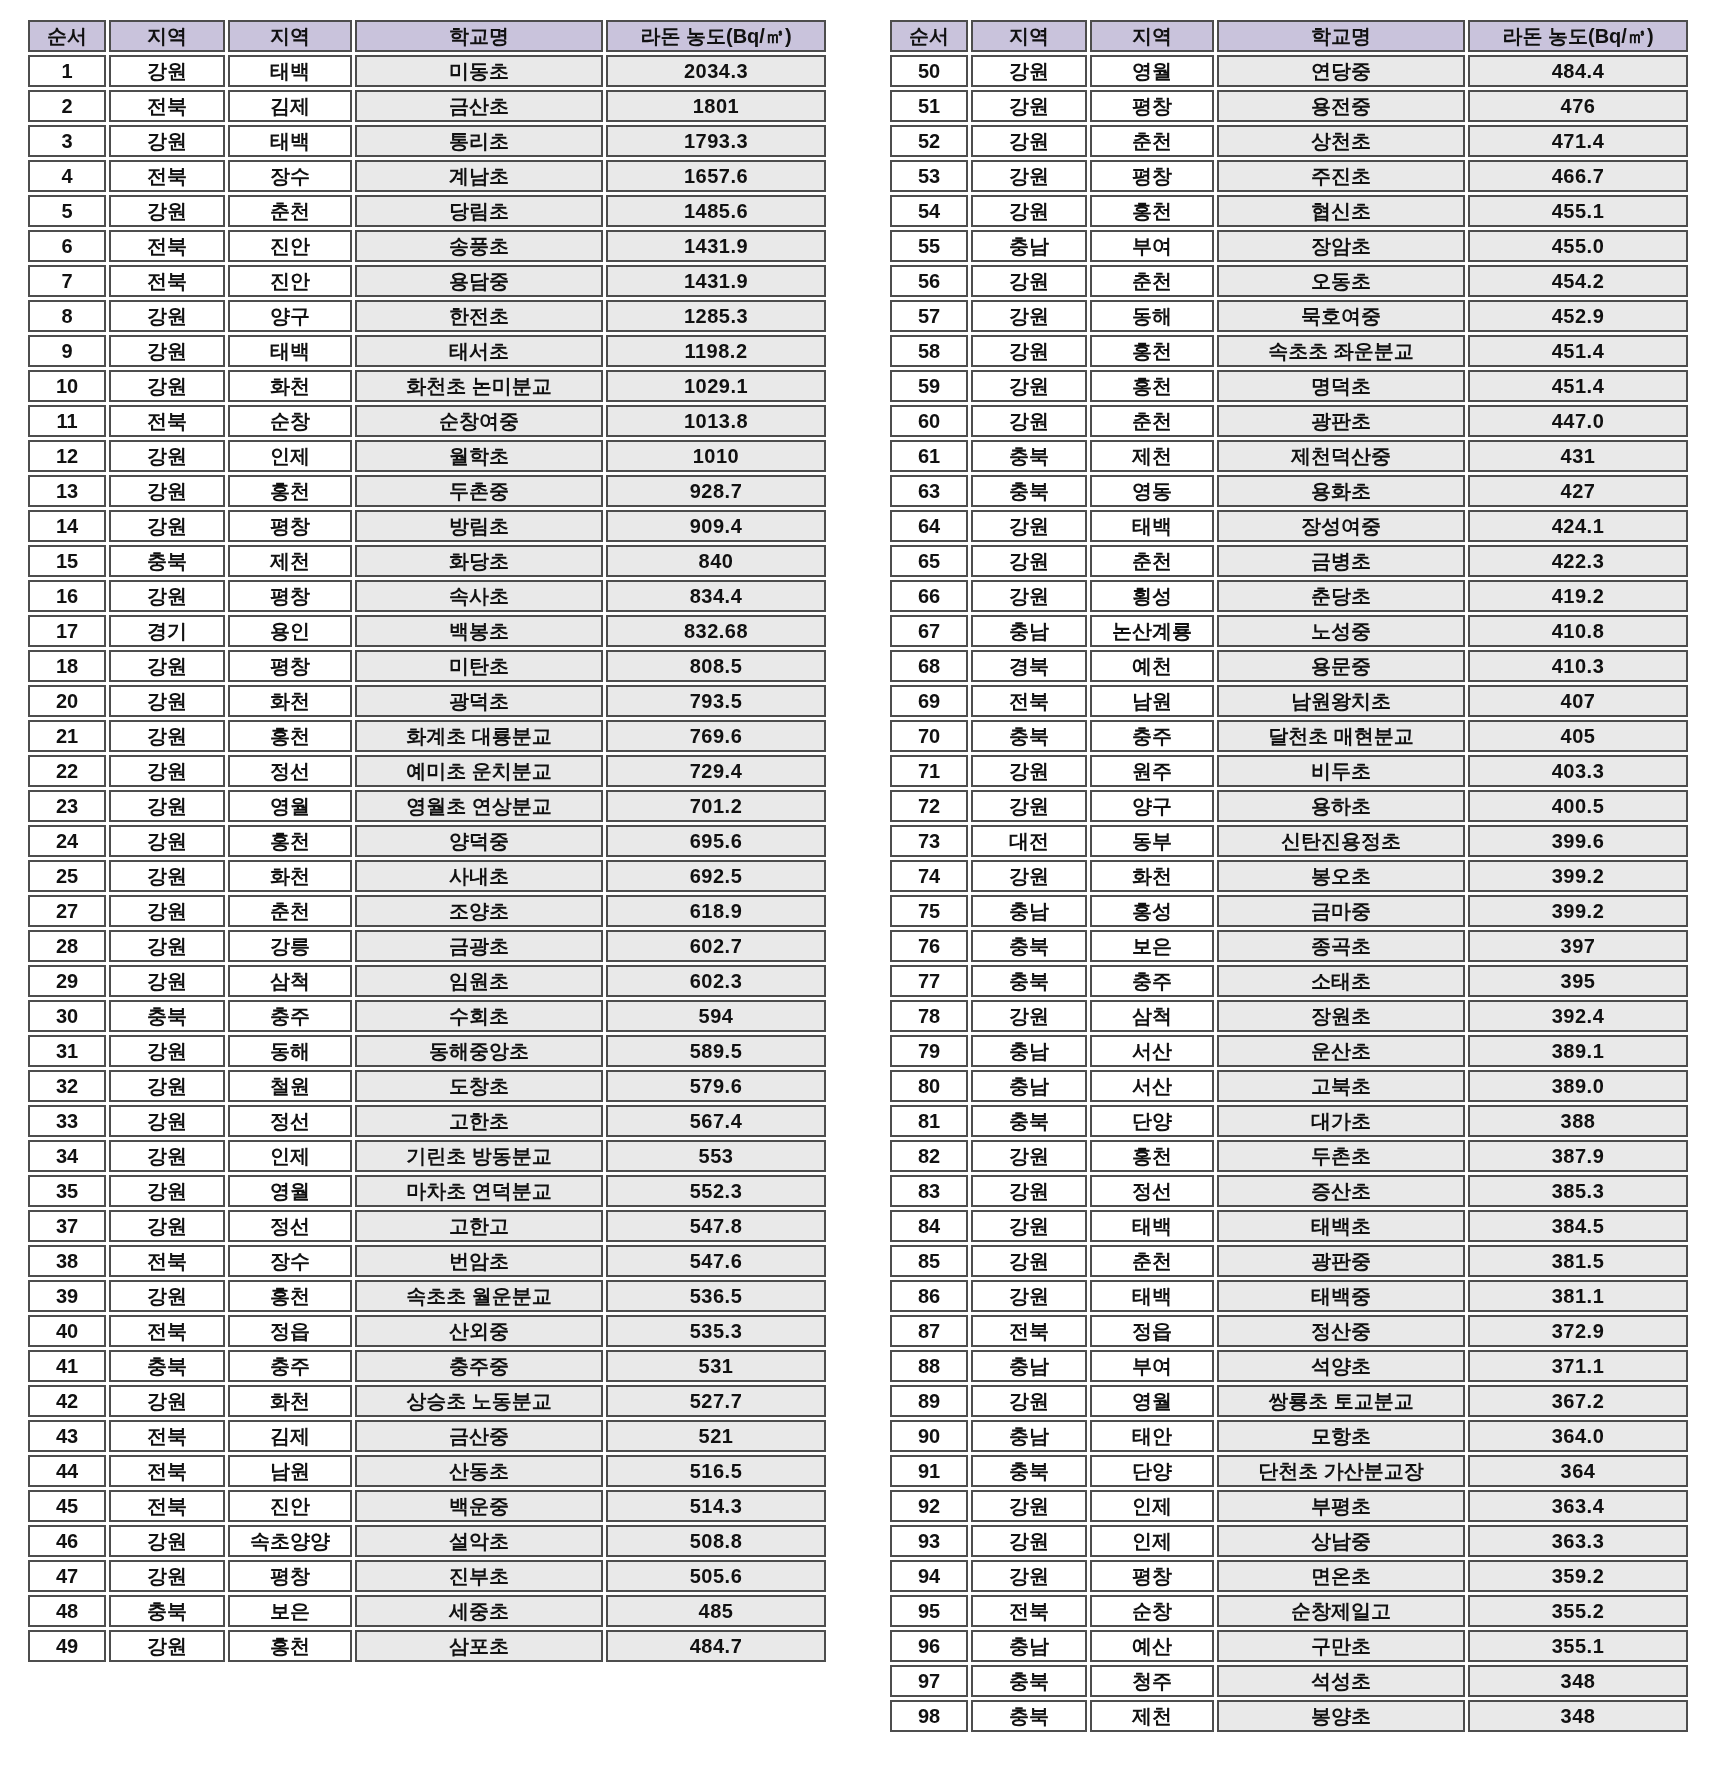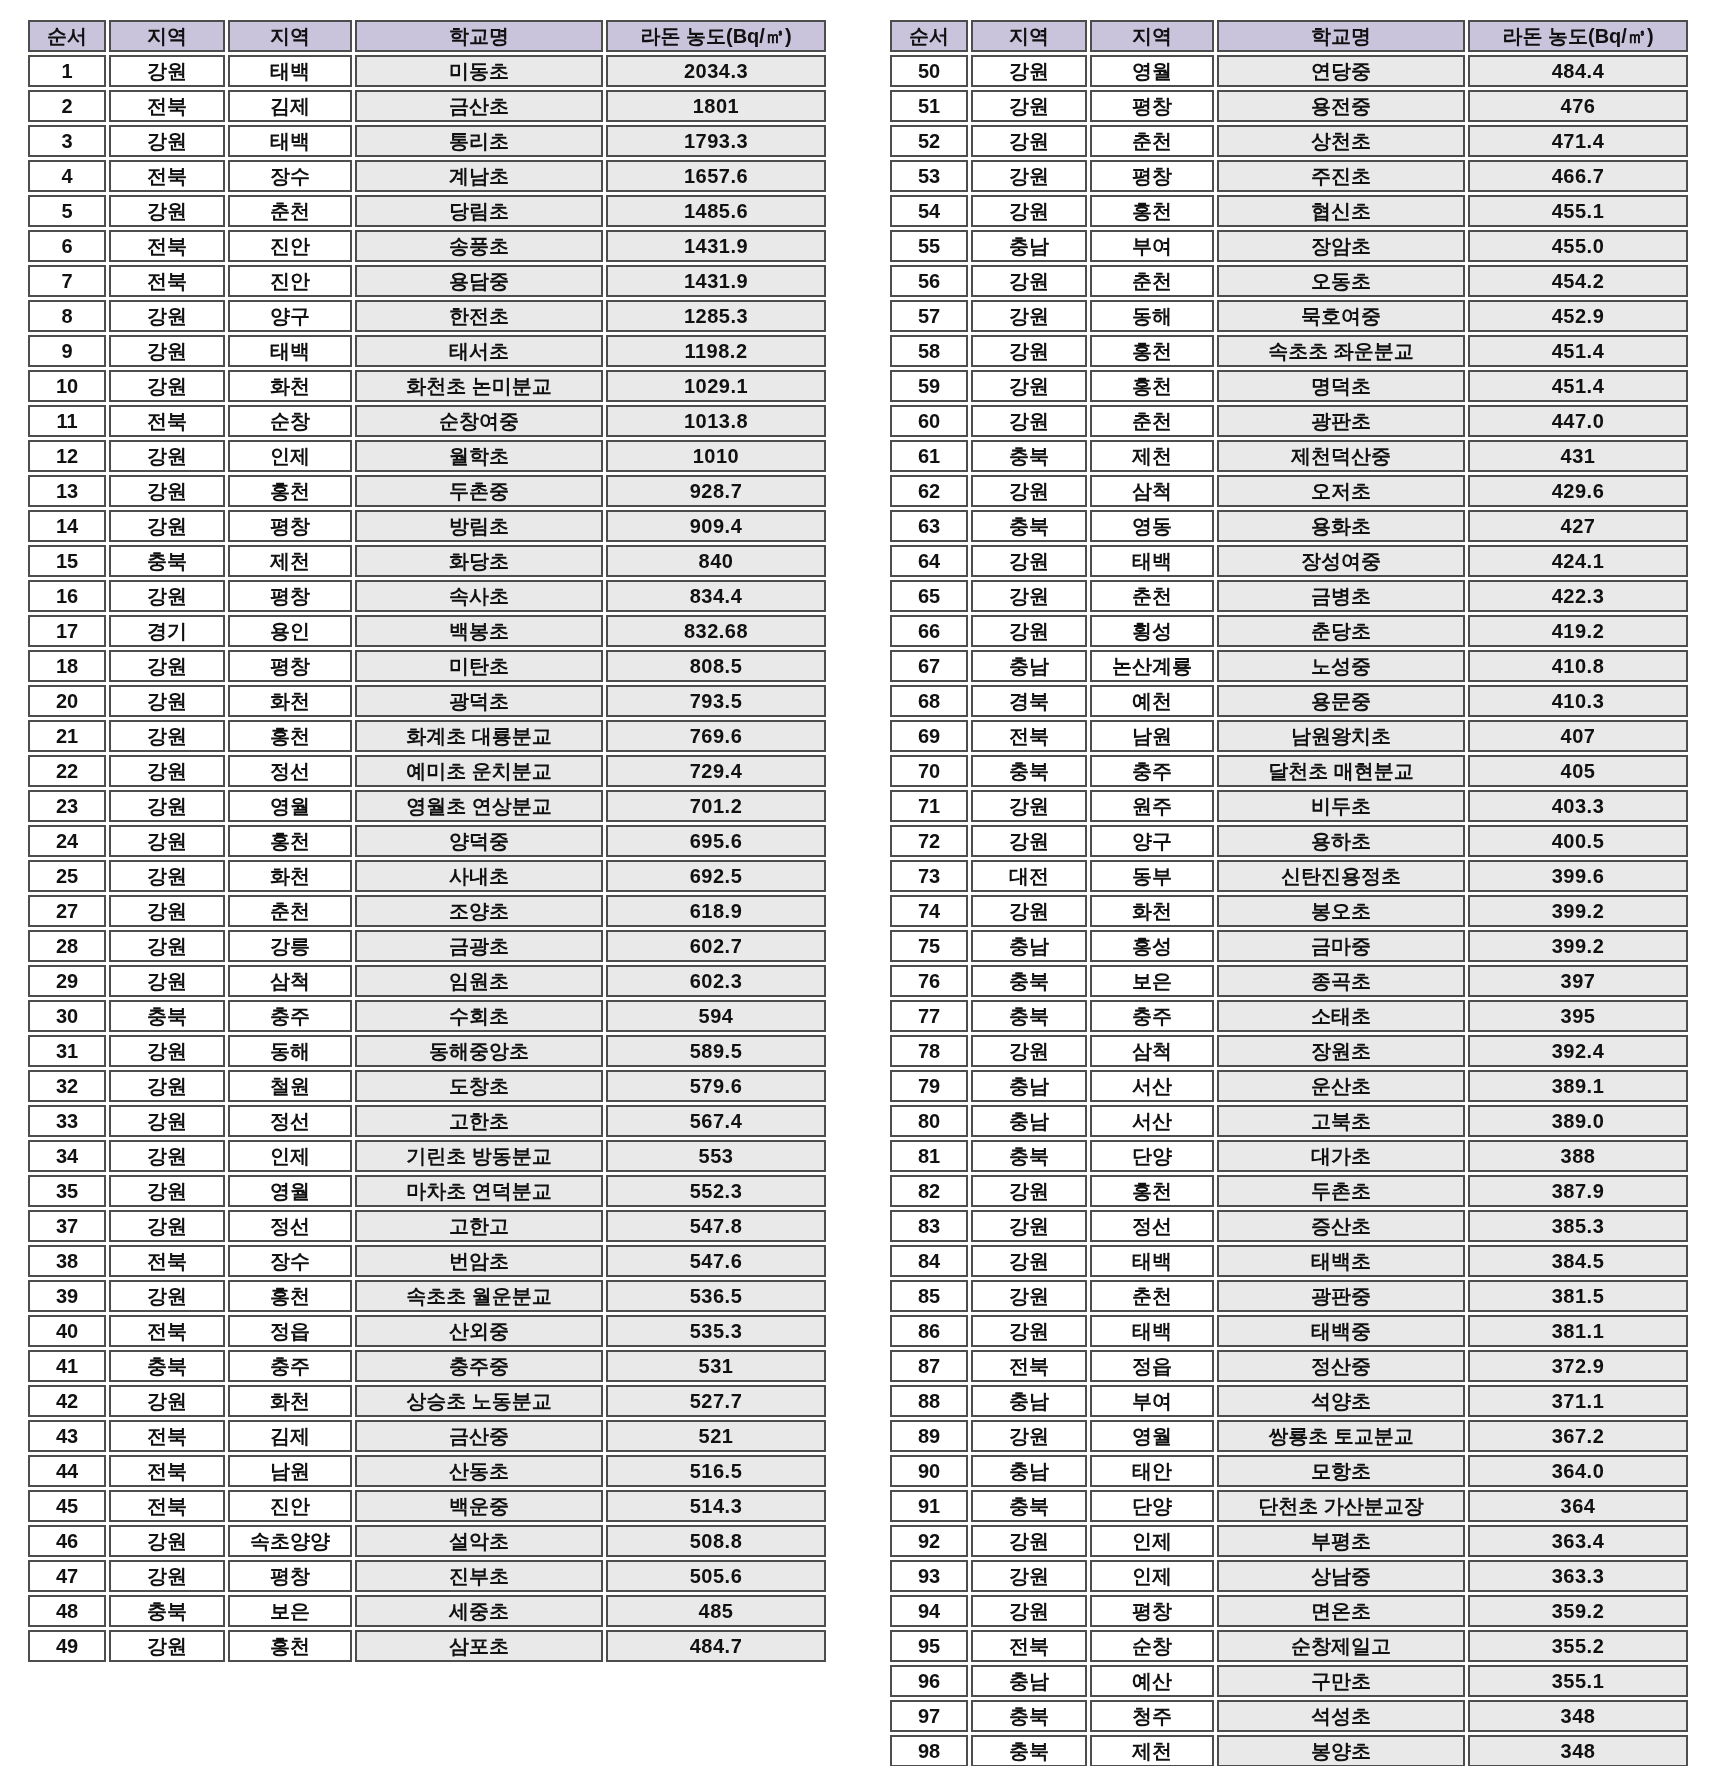--- a/index.html
+++ b/index.html
@@ -500,27 +500,20 @@
           <td class="shaded num">447.0</td>
         </tr>
         <tr>
           <td>61</td>
           <td>충북</td>
           <td>제천</td>
           <td class="shaded">제천덕산중</td>
           <td class="shaded num">431</td>
         </tr>
         <tr>
-          <td>62</td>
-          <td>강원</td>
-          <td>삼척</td>
-          <td class="shaded">오저초</td>
-          <td class="shaded num">429.6</td>
-        </tr>
-        <tr>
           <td>63</td>
           <td>충북</td>
           <td>영동</td>
           <td class="shaded">용화초</td>
           <td class="shaded num">427</td>
         </tr>
         <tr>
           <td>64</td>
           <td>강원</td>
           <td>태백</td>

